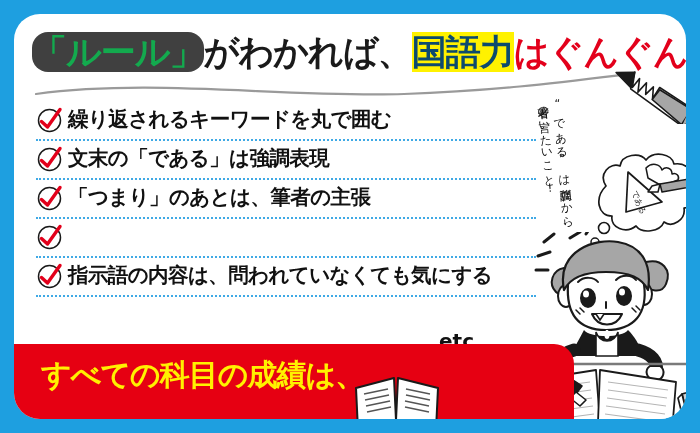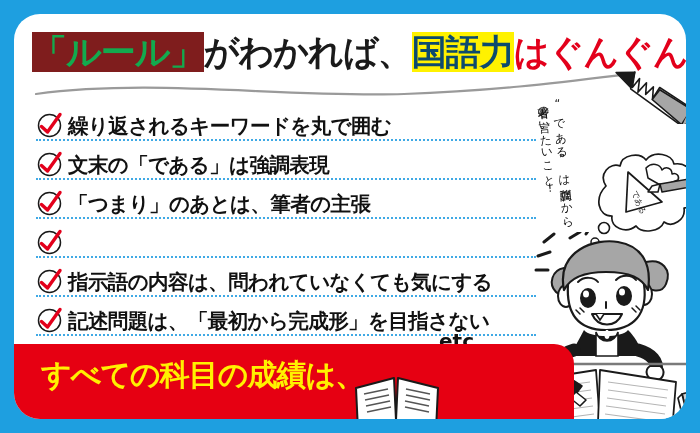--- a/index.html
+++ b/index.html
@@ -29,21 +29,21 @@
     position:absolute;
     left:18px;top:16px;
     white-space:nowrap;
     font-weight:bold;
     font-size:35px;
     line-height:44px;
     letter-spacing:-1px;
     font-family:"DejaVu Sans","Liberation Sans",sans-serif;
   }
   .hl-seg{display:inline;}
-  .hl-green{color:#13AA4E;background:#7f1d1d;}
+  .hl-green{color:#13AA4E;background:#404040;border-radius:16px;}
   .hl-black{color:#1A1A1A;}
   .hl-red-hl{color:#0c4a6e;background:#FFF200;}
   .hl-red{color:#E3001B;}
 
   
   .swoosh{
     position:absolute;left:20px;top:58px;width:600px;height:34px;
     pointer-events:none;
   }
   
@@ -52,21 +52,21 @@
   
   .list{
     position:absolute;
     left:22px;top:88px;
     width:500px;
   }
   .row{
     position:relative;
     height:37px;
     display:flex;
-    align-items:flex-end;
+    align-items:center;
     border-bottom:2px dotted #3FA9E5;
   }
   .row:last-child{border-bottom:2px dotted #3FA9E5;}
   .chk{
     width:27px;height:27px;flex:0 0 27px;
     margin-right:5px;
     position:relative;
   }
   .row-text{
     font-family:"DejaVu Sans","Liberation Sans",sans-serif;
@@ -211,29 +211,20 @@
       <div class="row">
         <span class="chk">
           <svg viewBox="0 0 27 27" width="27" height="27">
             <circle cx="13.5" cy="13.5" r="11" fill="none" stroke="#1A1A1A" stroke-width="1.5"></circle>
             <path d="M5.5,14.5 L11.5,20 L24,2.5" fill="none" stroke="#E3001B" stroke-width="3.4" stroke-linecap="round" stroke-linejoin="round"></path>
           </svg>
         </span>
         <span class="row-text">指示語の内容は、問われていなくても気にする</span>
       </div>
 
-      <div class="row">
-        <span class="chk">
-          <svg viewBox="0 0 27 27" width="27" height="27">
-            <circle cx="13.5" cy="13.5" r="11" fill="none" stroke="#1A1A1A" stroke-width="1.5"></circle>
-            <path d="M5.5,14.5 L11.5,20 L24,2.5" fill="none" stroke="#E3001B" stroke-width="3.4" stroke-linecap="round" stroke-linejoin="round"></path>
-          </svg>
-        </span>
-        <span class="row-text">記述問題は、「最初から完成形」を目指さない</span>
-      </div>
 
     </div>
 
     <div class="etc">……etc.</div>
 
     <div class="illus">
 
       <div class="vtext">
         <span>“である”は強調だから、</span>
         <span>著者の言いたいこと!</span>

